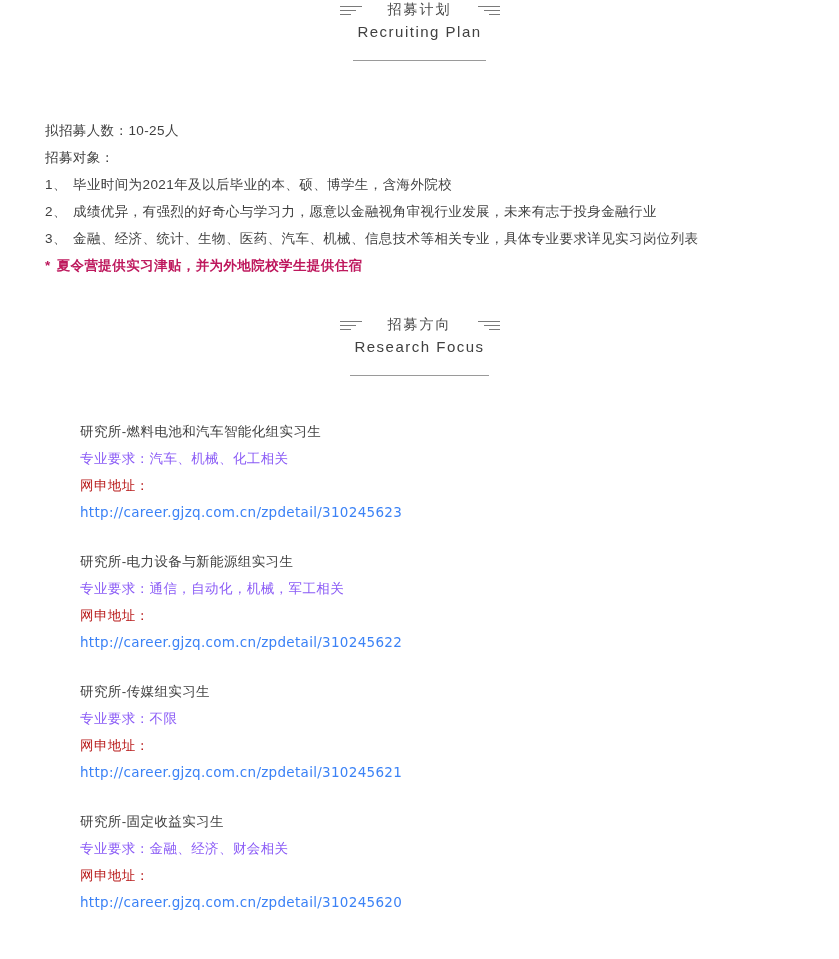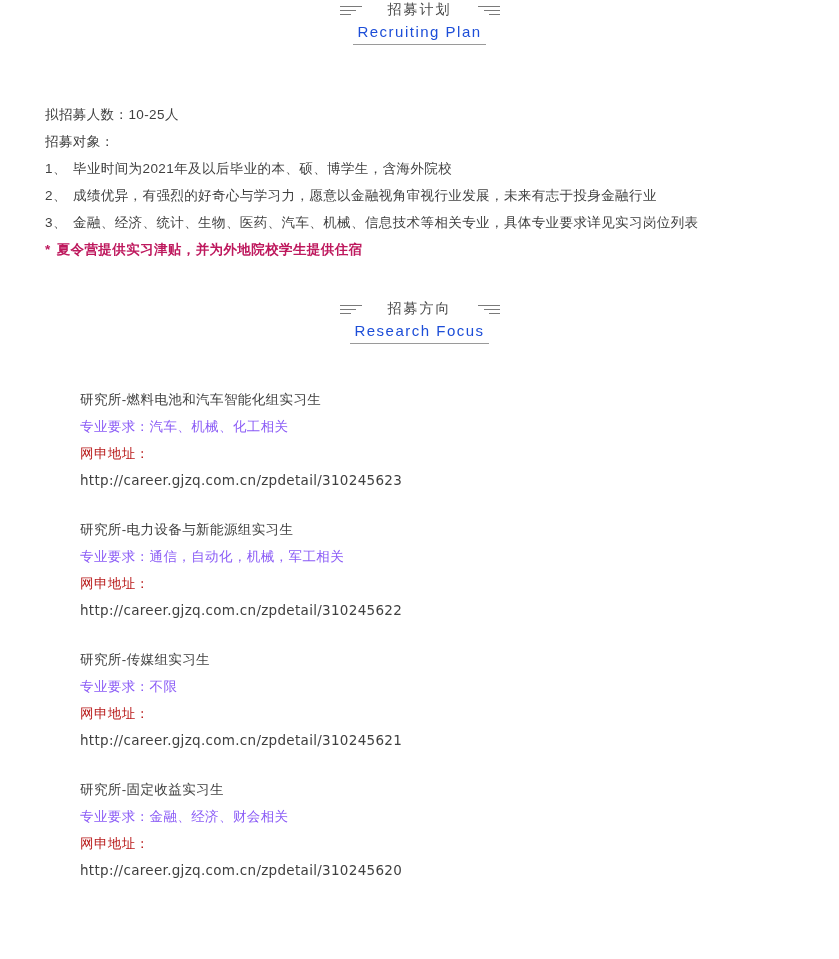--- a/index.html
+++ b/index.html
@@ -59,23 +59,23 @@
   .cn-title {
     font-size: 14px;
     letter-spacing: 2px;
     color: #4a4a4a;
     white-space: nowrap;
   }
   .en-title {
     margin-top: 3px;
     font-size: 15px;
     letter-spacing: 1.5px;
-    color: #1d4ed8;
+    color: #404040;
     border-bottom: 1px solid #9a9a9a;
-    padding: 0 4px 4px 4px;
+    padding: 0 4px 20px 4px;
     white-space: nowrap;
   }
 
   
   .body-block {
     padding: 0 78px 0 80px;
     font-size: 13.5px;
     line-height: 27px;
     color: #3f3f3f;
   }
@@ -118,21 +118,21 @@
     font-size: 13.5px;
     line-height: 27px;
     letter-spacing: 0.4px;
     color: #b91c1c;
   }
   .job-url {
     font-family: "DejaVu Sans", sans-serif;
     font-size: 13.5px;
     line-height: 27px;
     letter-spacing: 0.3px;
-    color: #404040;
+    color: #3b82f6;
     text-decoration: none;
     display: inline-block;
   }
   .plan-block { margin-top: 56px; padding-left: 45px; }
   .focus-head { margin-top: 36px; }
   .focus-block { margin-top: 42px; }
 </style>
 </head>
 <body>
 

